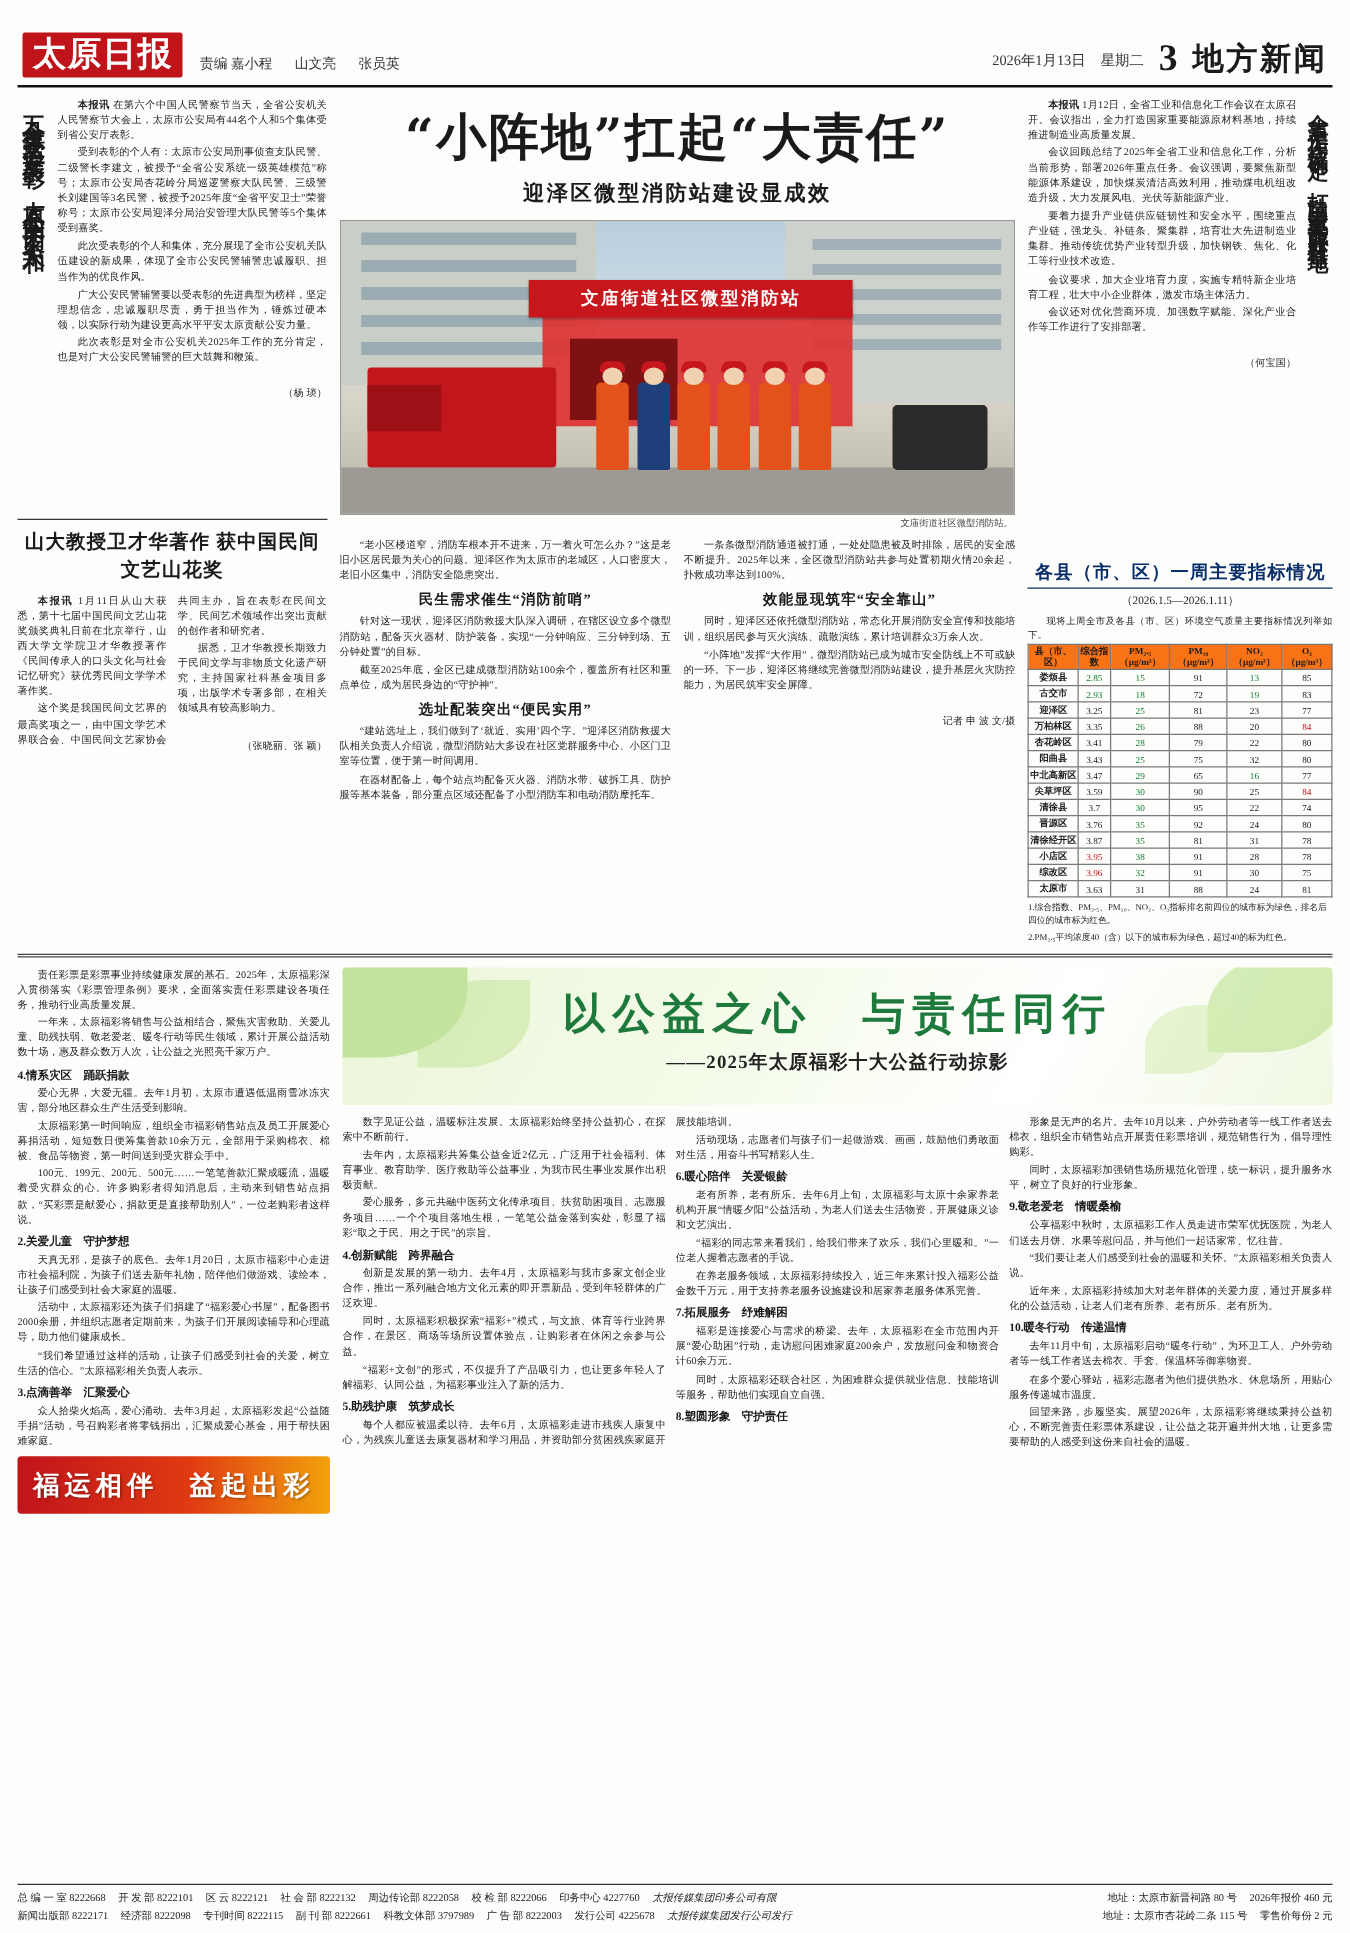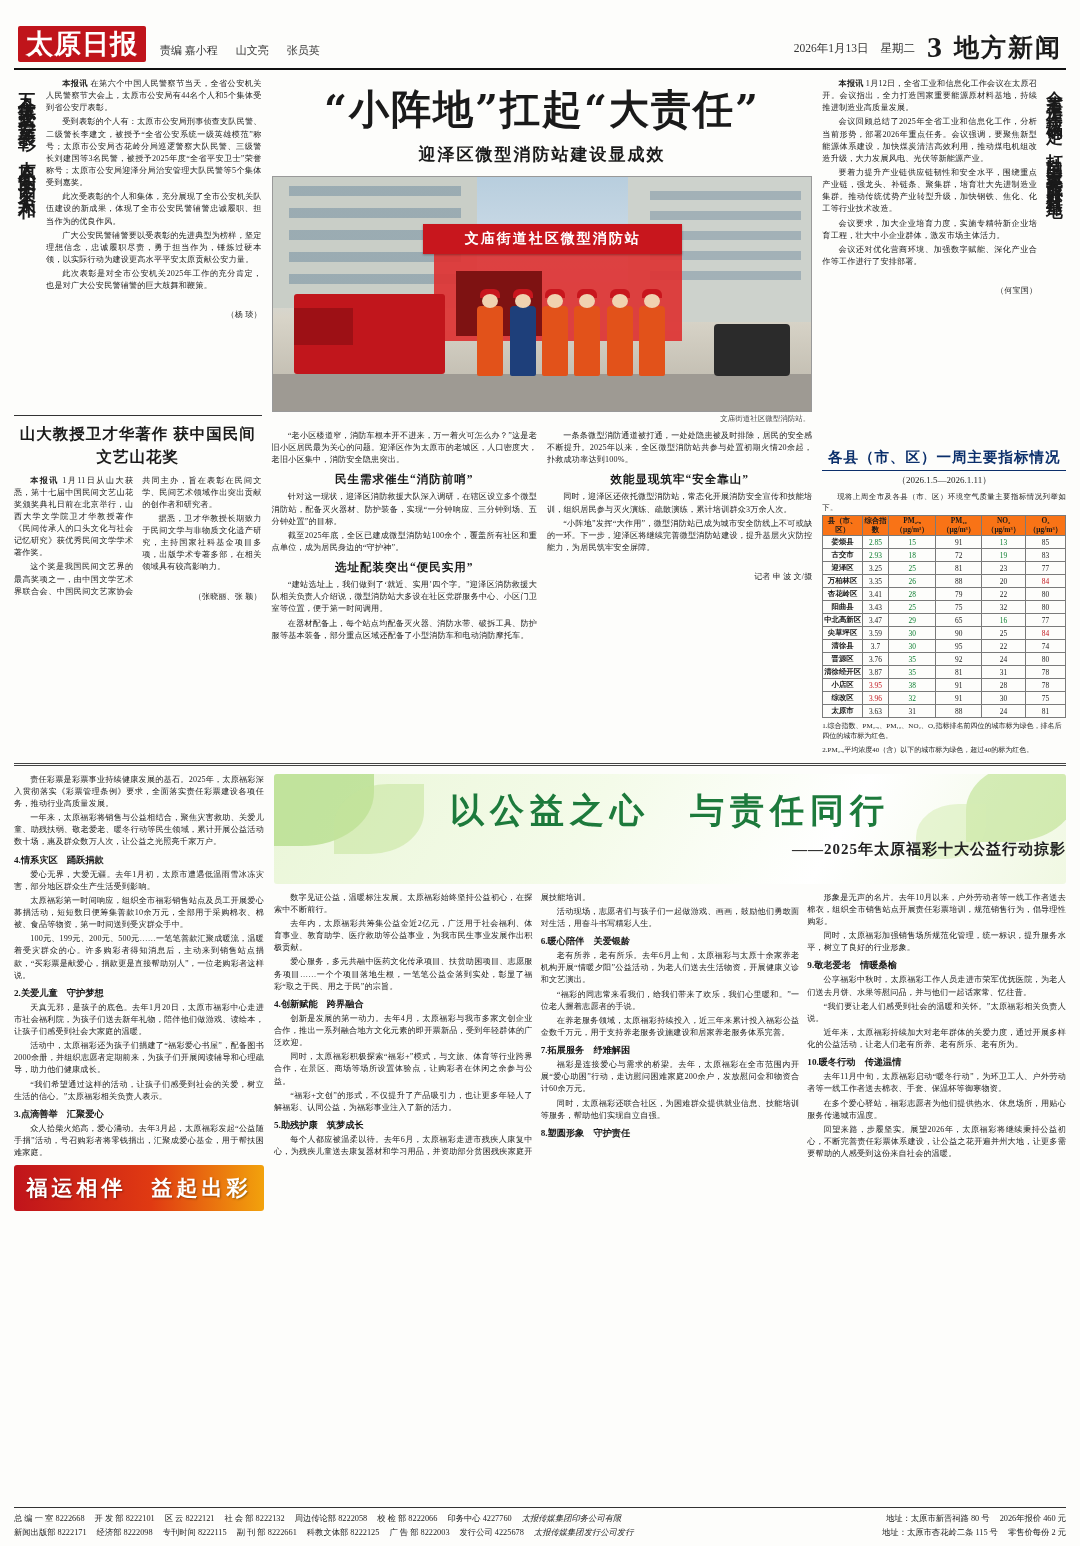--- a/index.html
+++ b/index.html
@@ -154,21 +154,21 @@
     height:110px; position:relative; overflow:hidden; border-radius:3px;
     background:linear-gradient(120deg,#eaf6d8 0%, #f4fbe9 40%, #ffffff 70%, #f0f8e2 100%);
   }
   .banner .leaf { position:absolute; border-radius:60% 0 60% 0; opacity:.55;}
   .banner-title {
     position:absolute; left:0; right:0; top:14px; text-align:center;
     font-size:34px; font-weight:bold; color:#1d7a3c; letter-spacing:6px;
     font-family:"DejaVu Serif", serif;
   }
   .banner-sub {
-    position:absolute; left:0; right:0; top:66px; text-align:right;
+    position:absolute; left:0; right:0; top:66px; text-align:center;
     font-size:15px; font-weight:bold; color:#222; letter-spacing:1px;
   }
   .item-head { font-weight:bold; font-size:9.2px; margin:5px 0 2px 0; }
   .lottery-ad {
     margin-top:6px; height:46px; border-radius:3px;
     background:linear-gradient(90deg,#c0141b 0%, #e03a12 55%, #f2a20c 100%);
     color:#fff; display:flex; align-items:center; justify-content:center;
     font-size:21px; font-weight:bold; letter-spacing:4px;
     font-family:"DejaVu Serif", serif;
     text-shadow:1px 1px 2px rgba(0,0,0,.35);
@@ -556,21 +556,21 @@
         <div>印务中心 4227760</div>
         <div class="fgrow">太报传媒集团印务公司有限</div>
         <div>地址：太原市新晋祠路 80 号</div>
         <div>2026年报价 460 元</div>
       </div>
     <div class="footer-row" id="footer-row-2">
         <div>新闻出版部 8222171</div>
         <div>经济部 8222098</div>
         <div>专刊时间 8222115</div>
         <div>副 刊 部 8222661</div>
-        <div>科教文体部 8222125</div>
+        <div>科教文体部 3797989</div>
         <div>广 告 部 8222003</div>
         <div>发行公司 4225678</div>
         <div class="fgrow">太报传媒集团发行公司发行</div>
         <div>地址：太原市杏花岭二条 115 号</div>
         <div>零售价每份 2 元</div>
       </div>
   </div>
 
 </div>
 

